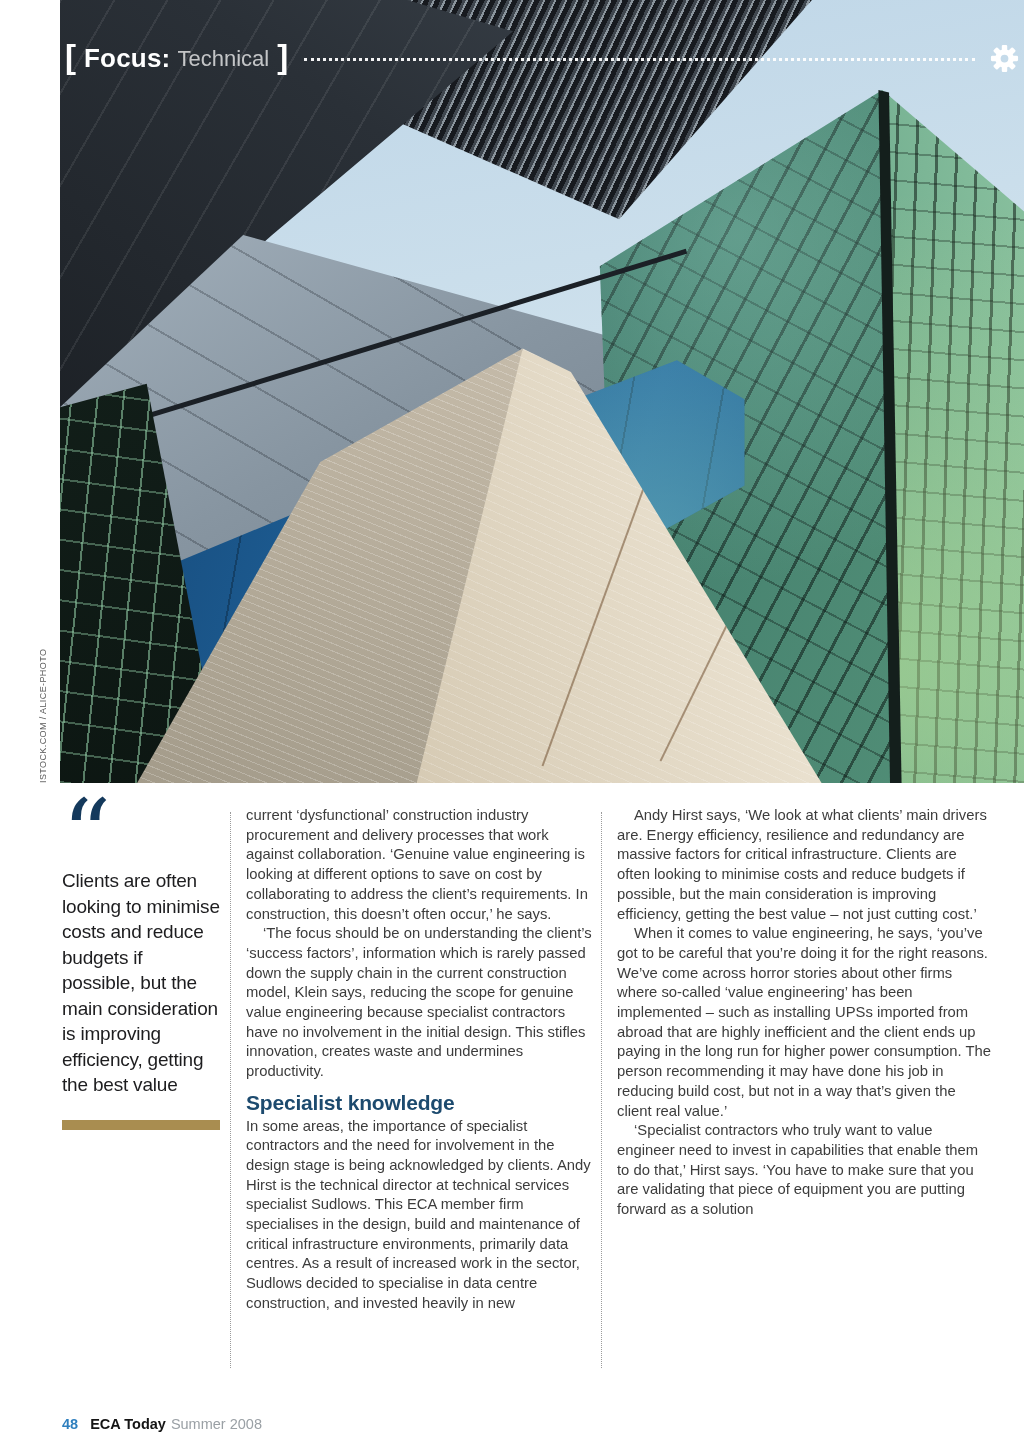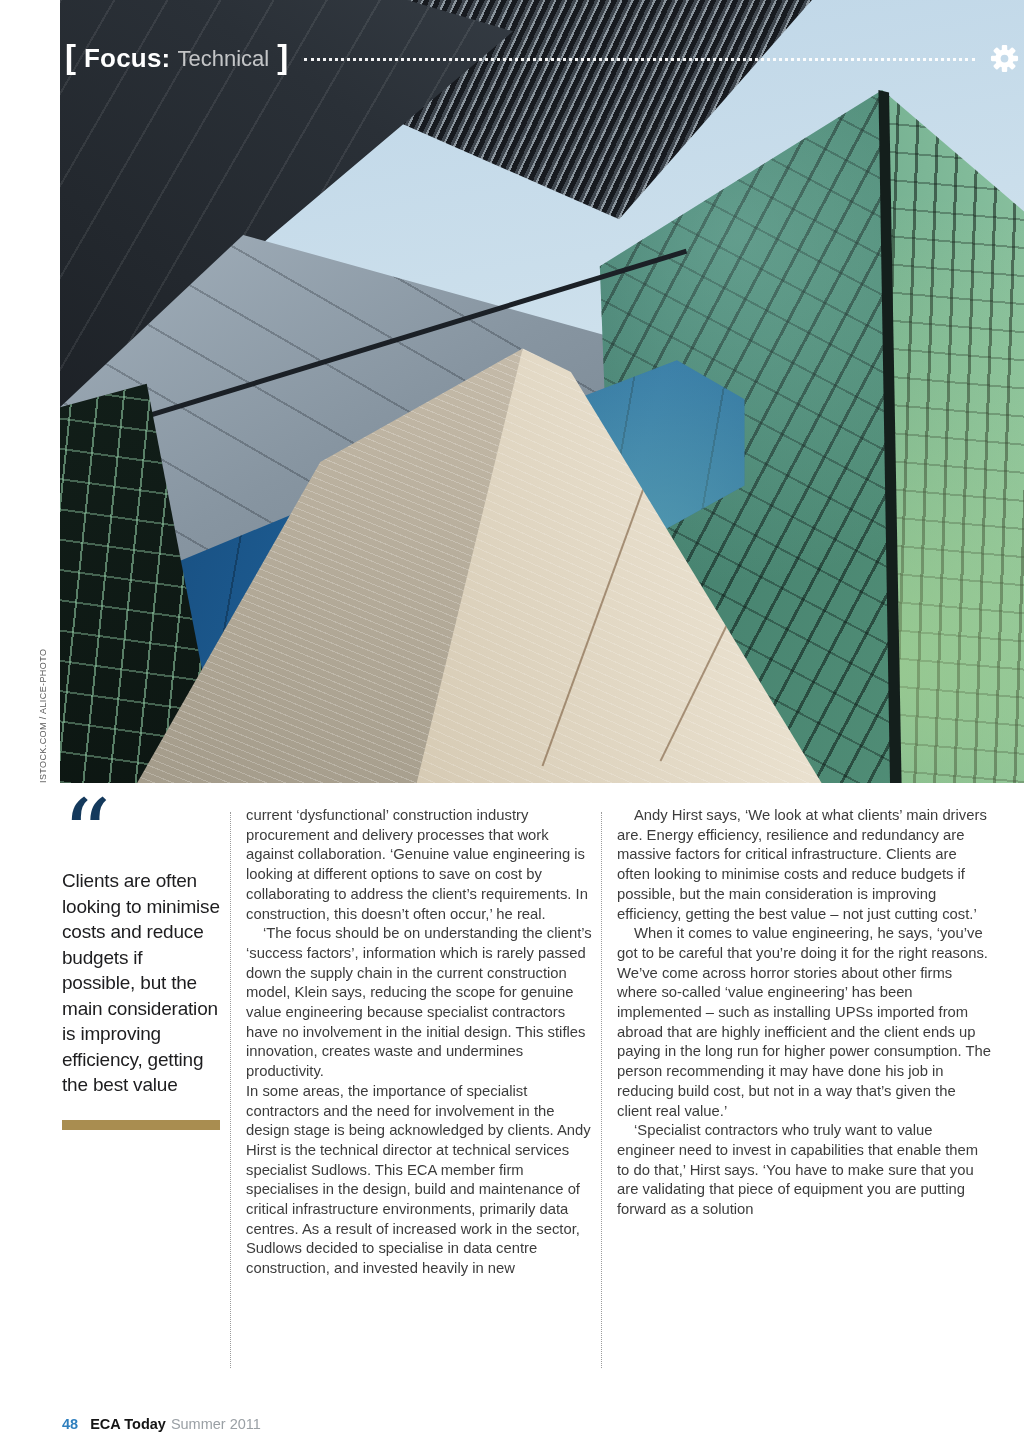--- a/index.html
+++ b/index.html
@@ -164,28 +164,29 @@
 <aside class="quote-col">
   <span class="qmark" style="color: rgb(20, 57, 92);">“</span>
   <div class="qtext">Clients are often looking to minimise costs and reduce budgets if possible, but the main consideration is improving efficiency, getting the best value</div>
   <div class="gold-bar" style="background: rgb(169, 141, 80);"></div>
 </aside>
 
 <div class="vdot vd1"></div>
 <div class="vdot vd2"></div>
 
 <section class="col col1">
-  <p>current ‘dysfunctional’ construction industry procurement and delivery processes that work against collaboration. ‘Genuine value engineering is looking at different options to save on cost by collaborating to address the client’s requirements. In construction, this doesn’t often occur,’ he real.</p>
+  <p>current ‘dysfunctional’ construction industry procurement and delivery processes that work against collaboration. ‘Genuine value engineering is looking at different options to save on cost by collaborating to address the client’s requirements. In construction, this doesn’t often occur,’ he says.</p>
   <p class="indent">‘The focus should be on understanding the client’s ‘success factors’, information which is rarely passed down the supply chain in the current construction model, Klein says, reducing the scope for genuine value engineering because specialist contractors have no involvement in the initial design. This stifles innovation, creates waste and undermines productivity.</p>
+  <h2 class="subhead" style="color: rgb(28, 74, 110);">Specialist knowledge</h2>
   <p>In some areas, the importance of specialist contractors and the need for involvement in the design stage is being acknowledged by clients. Andy Hirst is the technical director at technical services specialist Sudlows. This ECA member firm specialises in the design, build and maintenance of critical infrastructure environments, primarily data centres. As a result of increased work in the sector, Sudlows decided to specialise in data centre construction, and invested heavily in new</p>
 </section>
 
 <section class="col col2">
   <p class="indent">Andy Hirst says, ‘We look at what clients’ main drivers are. Energy efficiency, resilience and redundancy are massive factors for critical infrastructure. Clients are often looking to minimise costs and reduce budgets if possible, but the main consideration is improving efficiency, getting the best value – not just cutting cost.’</p>
   <p class="indent">When it comes to value engineering, he says, ‘you’ve got to be careful that you’re doing it for the right reasons. We’ve come across horror stories about other firms where so-called ‘value engineering’ has been implemented – such as installing UPSs imported from abroad that are highly inefficient and the client ends up paying in the long run for higher power consumption. The person recommending it may have done his job in reducing build cost, but not in a way that’s given the client real value.’</p>
   <p class="indent">‘Specialist contractors who truly want to value engineer need to invest in capabilities that enable them to do that,’ Hirst says. ‘You have to make sure that you are validating that piece of equipment you are putting forward as a solution</p>
 </section>
 
 <footer class="footer">
   <span class="pagenum" style="color: rgb(46, 127, 190);">48</span>
   <span class="mag">ECA Today</span>
-  <span class="issue">Summer 2011</span>
+  <span class="issue">Summer 2008</span>
 </footer>
 
 </body></html>

